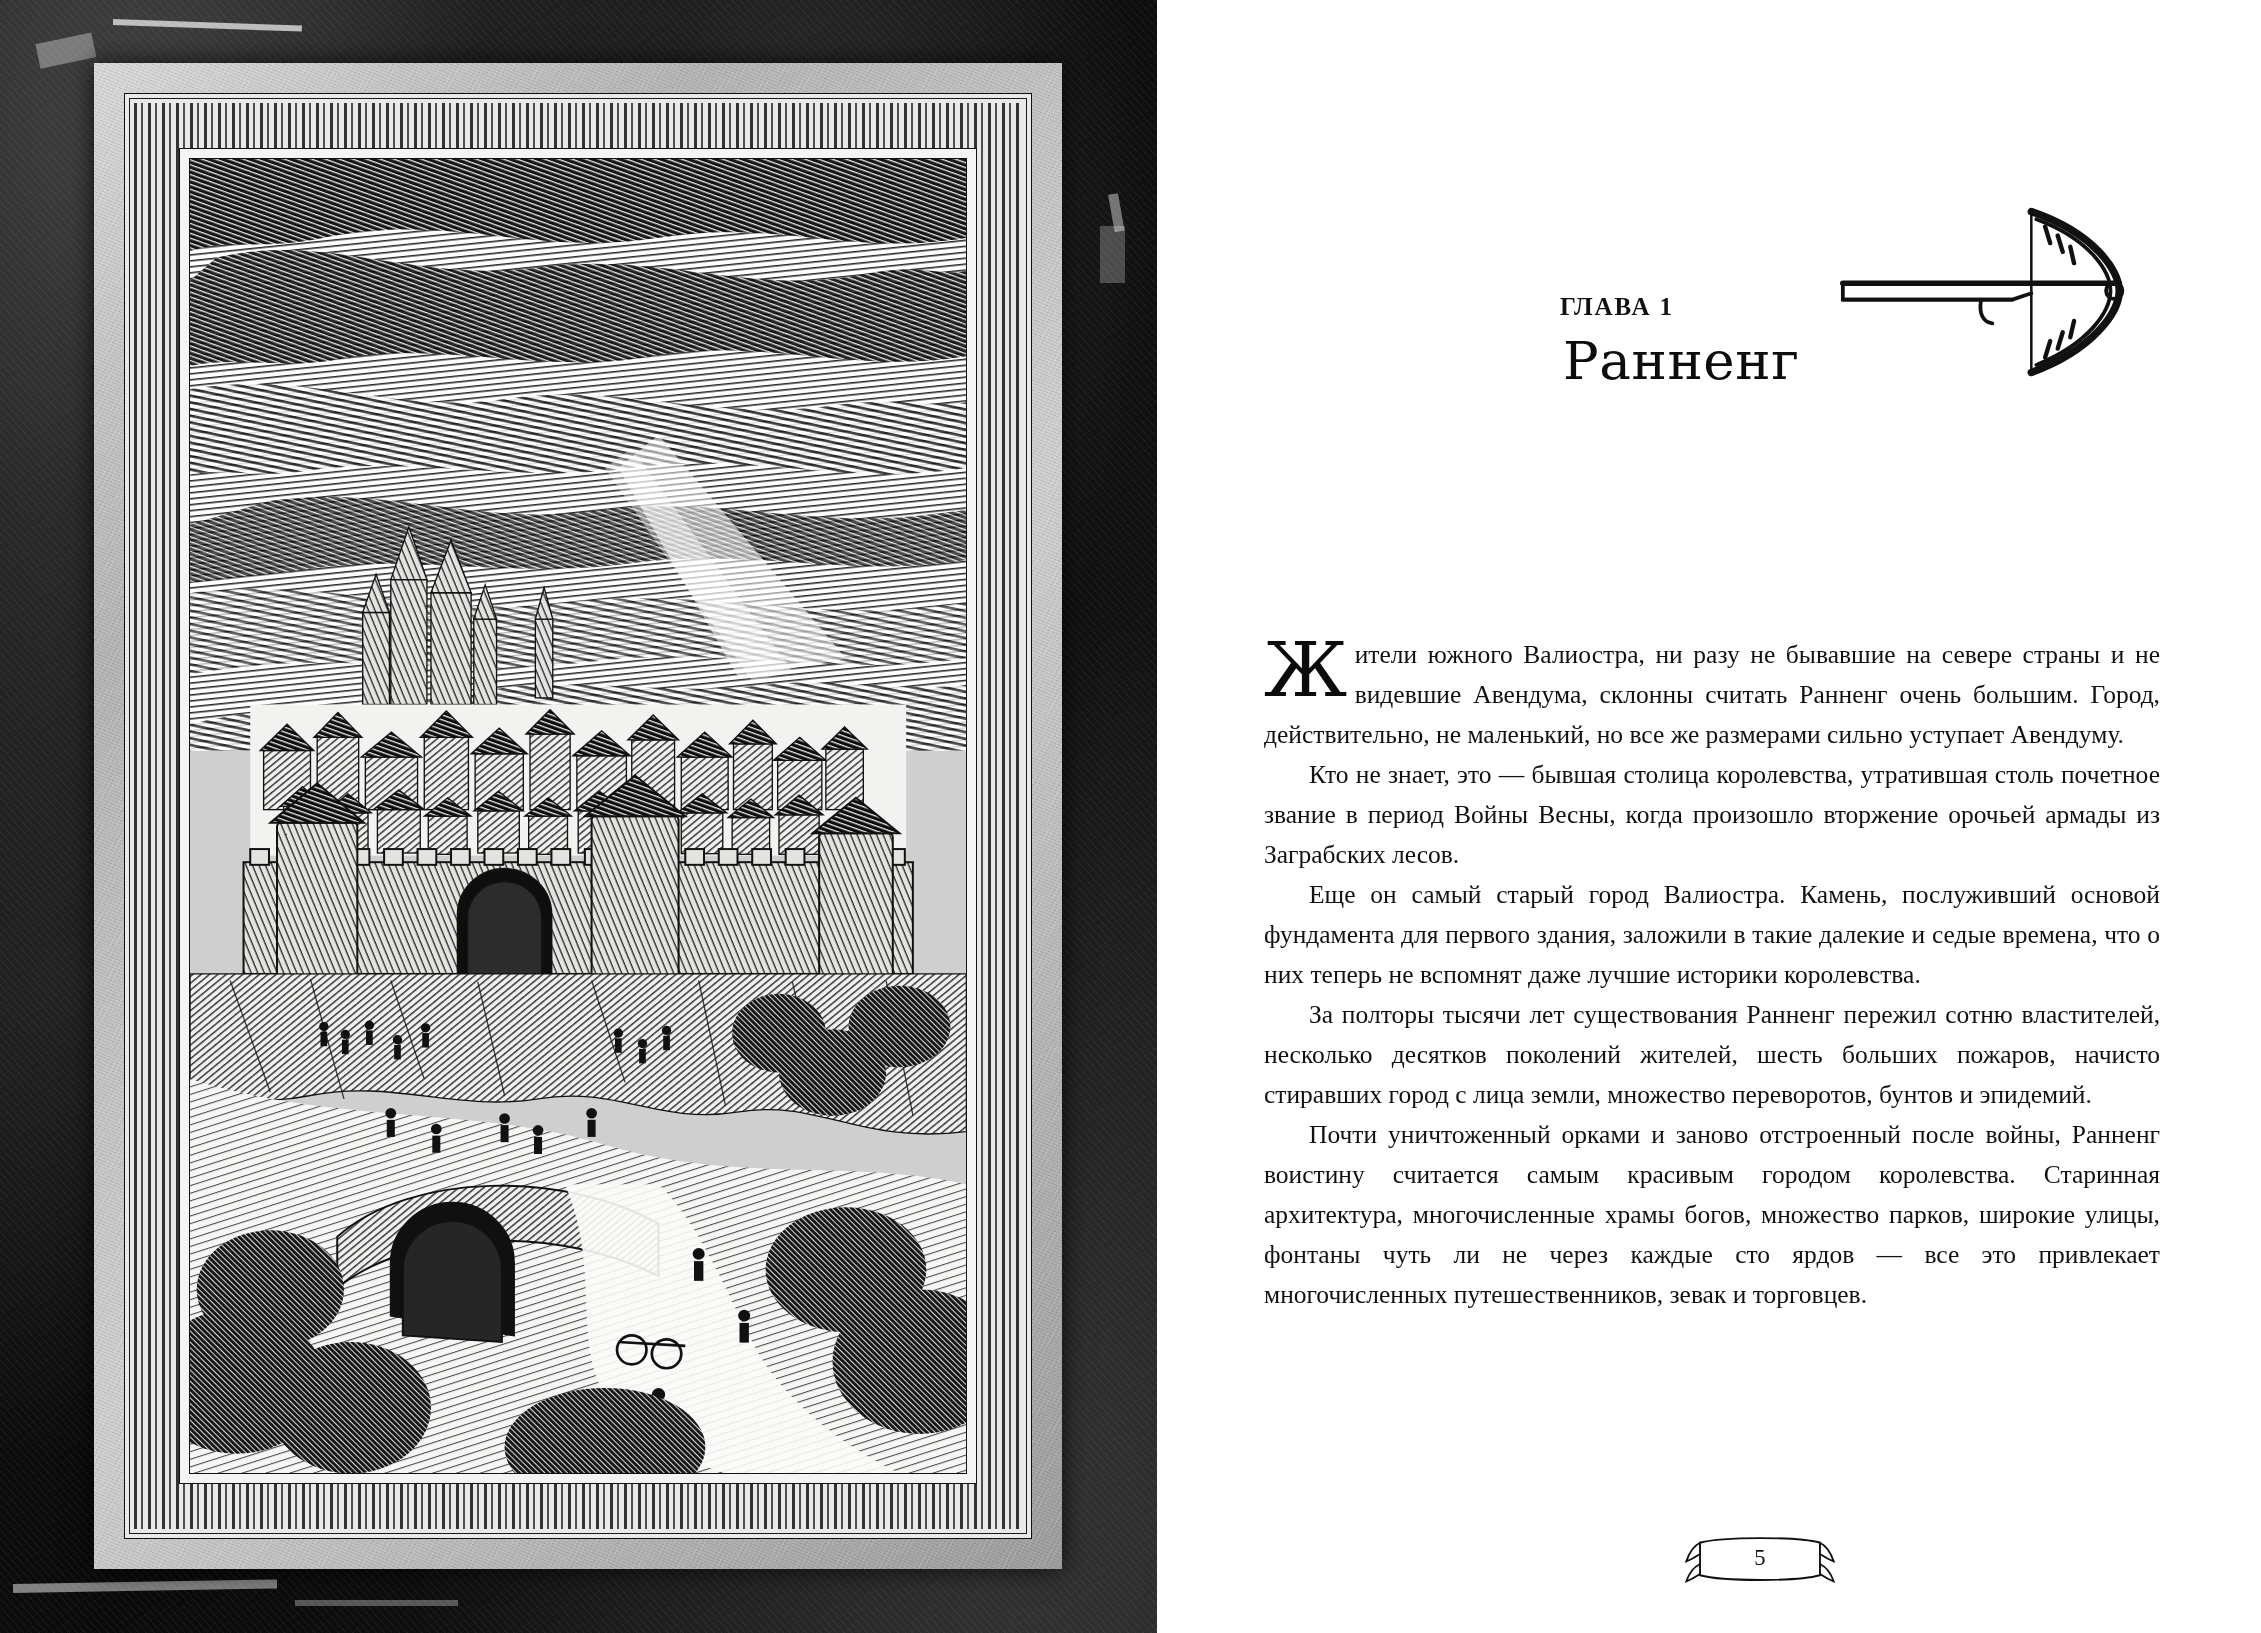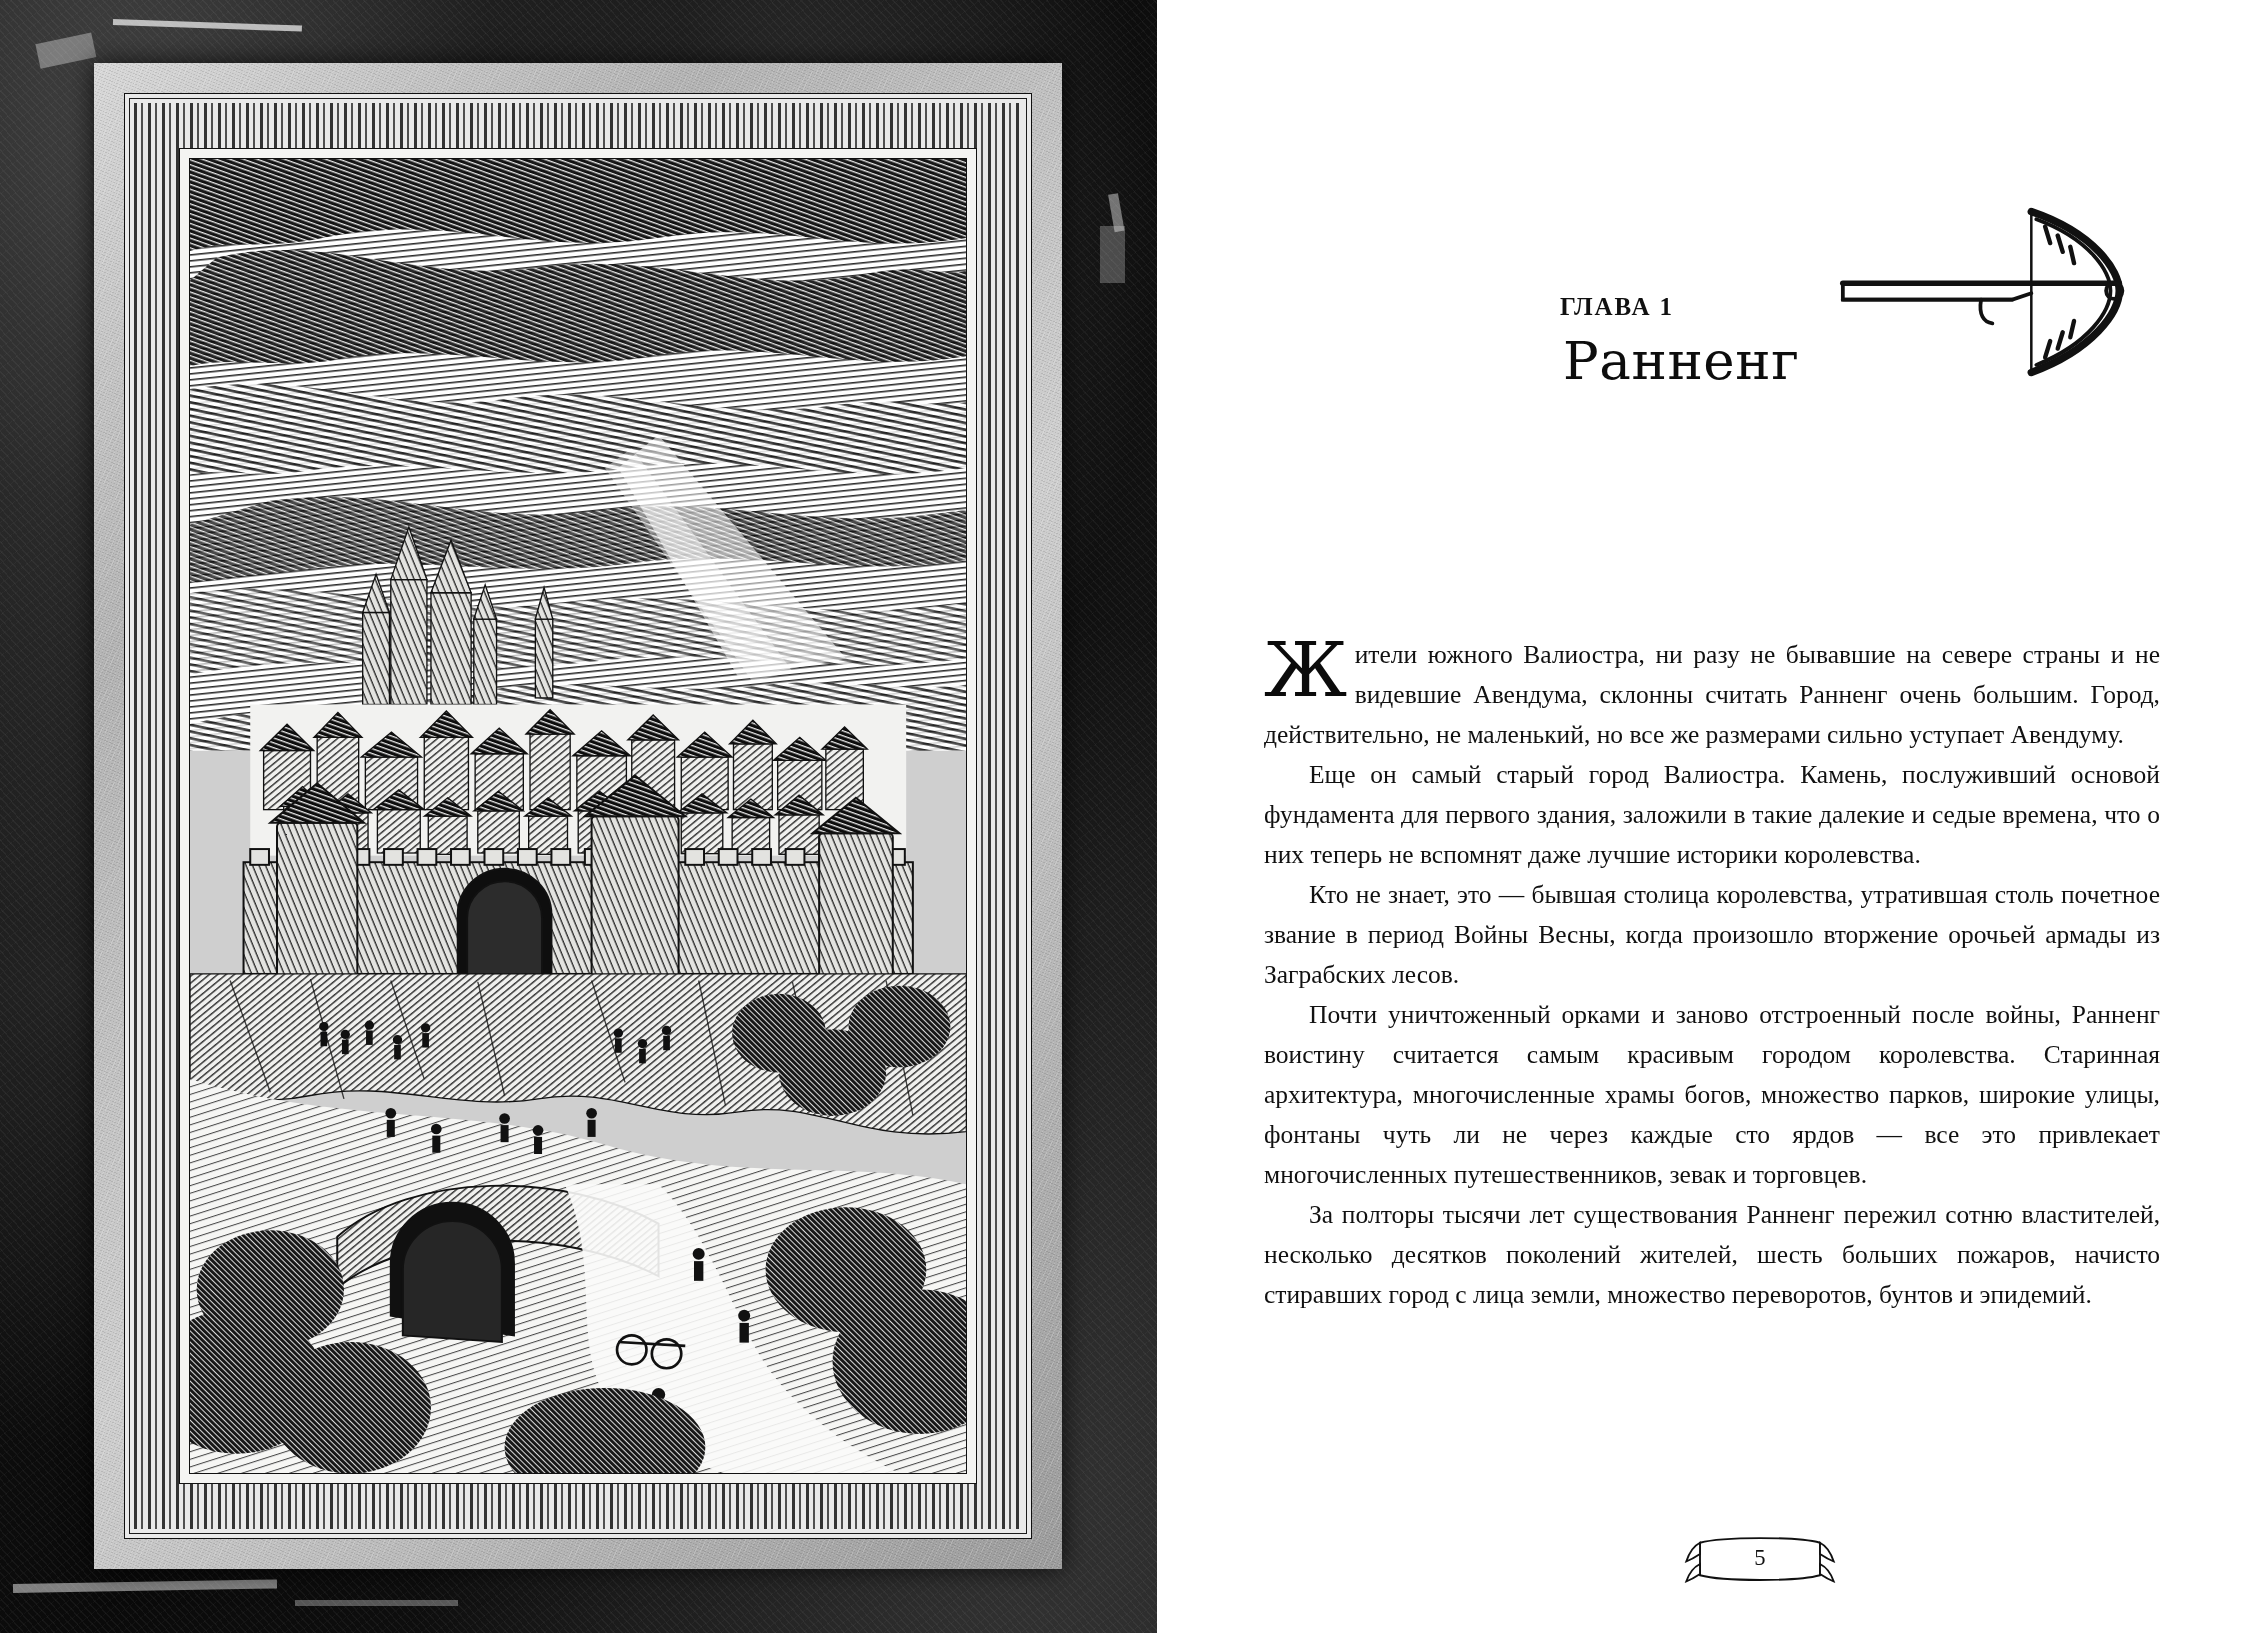--- a/index.html
+++ b/index.html
@@ -487,24 +487,24 @@
             <path d="M352,268 L360,242 M372,254 L380,228 M392,236 L398,210"></path>
           </g>
         </svg>
       </div>
     </div>
 
     <div class="bodytext">
       <p class="first">
         <span class="dropcap">Ж</span><span>ители южного Валиостра, ни разу не бывавшие на севере страны и не видевшие Авендума, склонны считать Ранненг очень большим. Город, действительно, не маленький, но все же размерами сильно уступает Авендуму.</span>
       </p>
+      <p>Кто не знает, это — бывшая столица королевства, утратившая столь почетное звание в период Войны Весны, когда произошло вторжение орочьей армады из Заграбских лесов.</p>
       <p>Еще он самый старый город Валиостра. Камень, послуживший основой фундамента для первого здания, заложили в такие далекие и седые времена, что о них теперь не вспомнят даже лучшие историки королевства.</p>
-      <p>Кто не знает, это — бывшая столица королевства, утратившая столь почетное звание в период Войны Весны, когда произошло вторжение орочьей армады из Заграбских лесов.</p>
+      <p>За полторы тысячи лет существования Ранненг пережил сотню властителей, несколько десятков поколений жителей, шесть больших пожаров, начисто стиравших город с лица земли, множество переворотов, бунтов и эпидемий.</p>
       <p>Почти уничтоженный орками и заново отстроенный после войны, Ранненг воистину считается самым красивым городом королевства. Старинная архитектура, многочисленные храмы богов, множество парков, широкие улицы, фонтаны чуть ли не через каждые сто ярдов — все это привлекает многочисленных путешественников, зевак и торговцев.</p>
-      <p>За полторы тысячи лет существования Ранненг пережил сотню властителей, несколько десятков поколений жителей, шесть больших пожаров, начисто стиравших город с лица земли, множество переворотов, бунтов и эпидемий.</p>
     </div>
 
     <div class="folio">
       <svg viewBox="0 0 260 96" aria-hidden="true">
         <g fill="#ffffff" stroke="#111" stroke-width="3">
           <path d="M34,22 C70,12 190,12 226,22 L226,74 C190,84 70,84 34,74 Z"></path>
           <path d="M34,22 C22,28 16,40 12,52 C22,48 28,44 34,40 Z"></path>
           <path d="M34,56 C22,62 16,72 12,84 C22,80 28,76 34,72 Z"></path>
           <path d="M226,22 C238,28 244,40 248,52 C238,48 232,44 226,40 Z"></path>
           <path d="M226,56 C238,62 244,72 248,84 C238,80 232,76 226,72 Z"></path>

